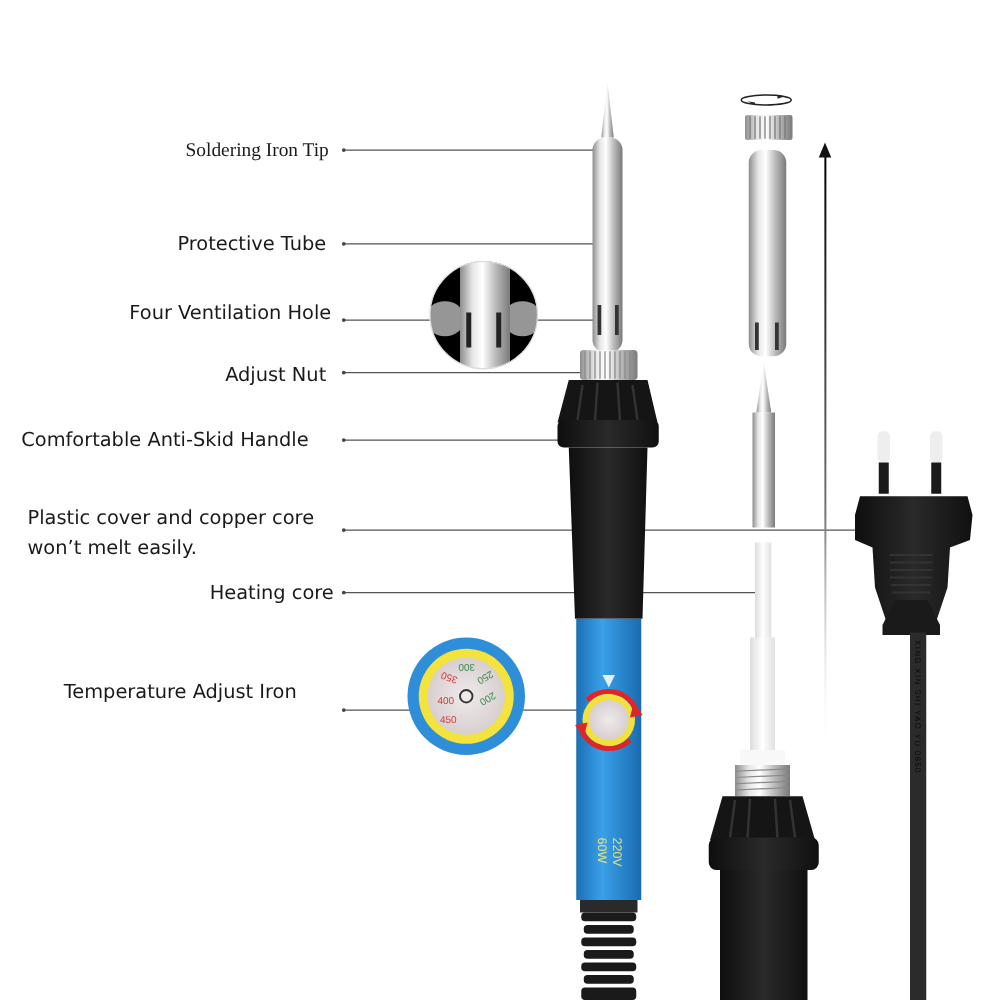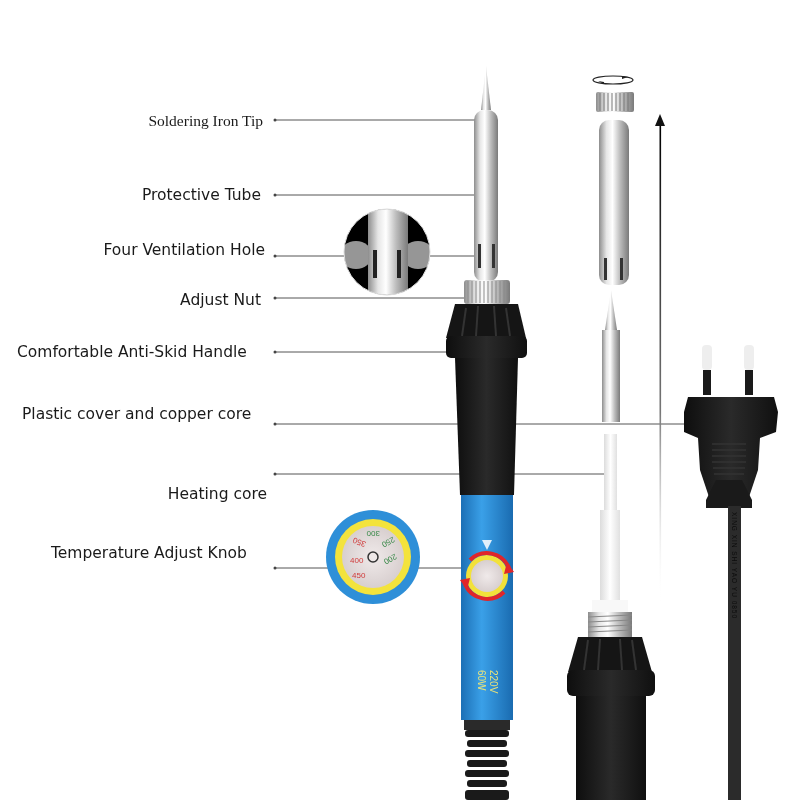--- a/index.html
+++ b/index.html
@@ -11,24 +11,25 @@
 </head>
 <body>
 
 <div class="label right" style="right:537px; top:110px;font-family:Liberation Serif, serif;">Soldering Iron Tip</div>
 <div class="label right" style="right:539px; top:184px;">Protective Tube</div>
 <div class="label right" style="right:535px; top:239px;">Four Ventilation Hole</div>
 <div class="label right" style="right:539px; top:289px;">Adjust Nut</div>
 <div class="label" style="left:17px; top:341px;">Comfortable Anti-Skid Handle</div>
 <div class="label" style="left:22px; top:387px; line-height:24px;margin-top:15px;">
   <div>Plastic cover and copper core</div>
+  <div>won’t melt easily.</div>
 </div>
-<div class="label right" style="right:533px; top:463px;margin-top:20px;">Heating core</div>
+<div class="label right" style="right:533px; top:463px;">Heating core</div>
 <div class="label" style="left:51px; top:540px; line-height:26px;">
-  <div>Temperature Adjust Knob</div>
+  <div>Temperature Adjust Iron</div>
 </div>
 
 <svg width="800" height="800" viewBox="0 0 800 800">
   <defs>
     <linearGradient id="metal" x1="0" x2="1" y1="0" y2="0">
       <stop offset="0" stop-color="#8d8d8d"></stop>
       <stop offset="0.25" stop-color="#e6e6e6"></stop>
       <stop offset="0.45" stop-color="#ffffff"></stop>
       <stop offset="0.7" stop-color="#bdbdbd"></stop>
       <stop offset="1" stop-color="#7a7a7a"></stop>

